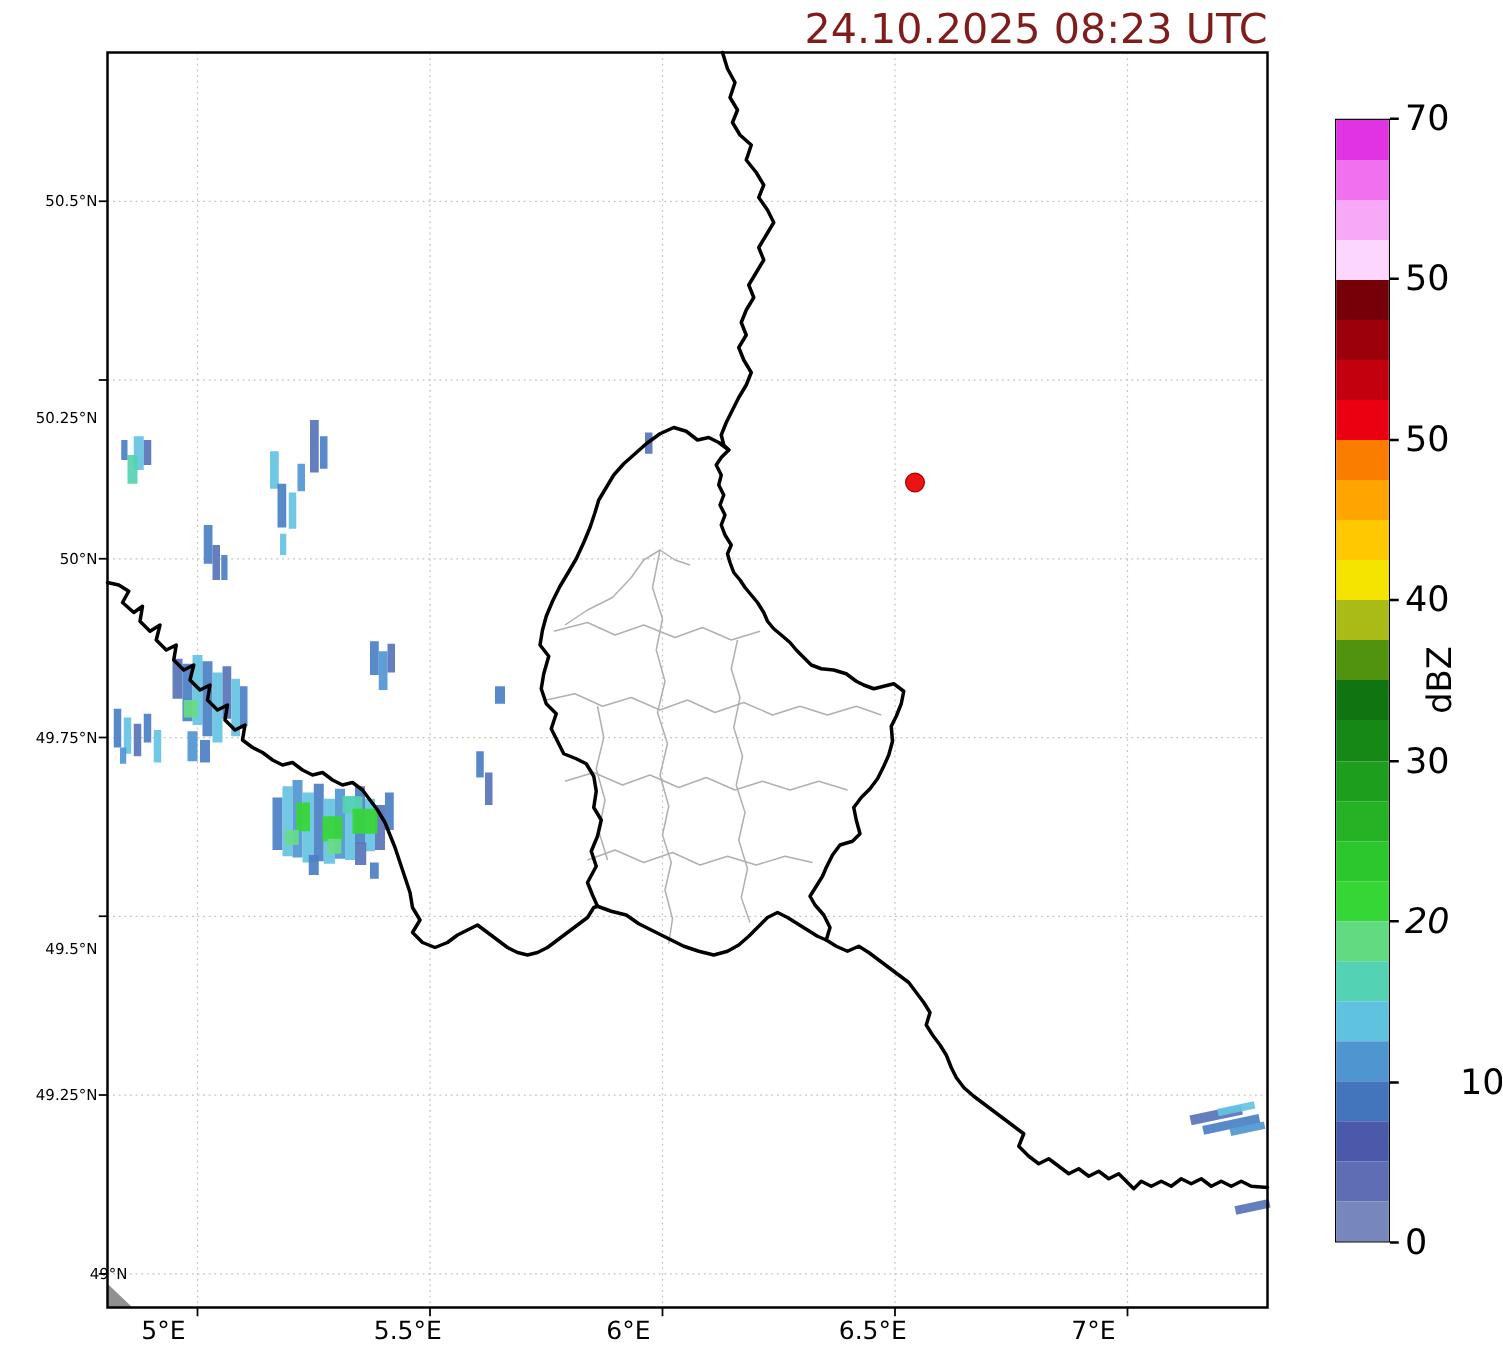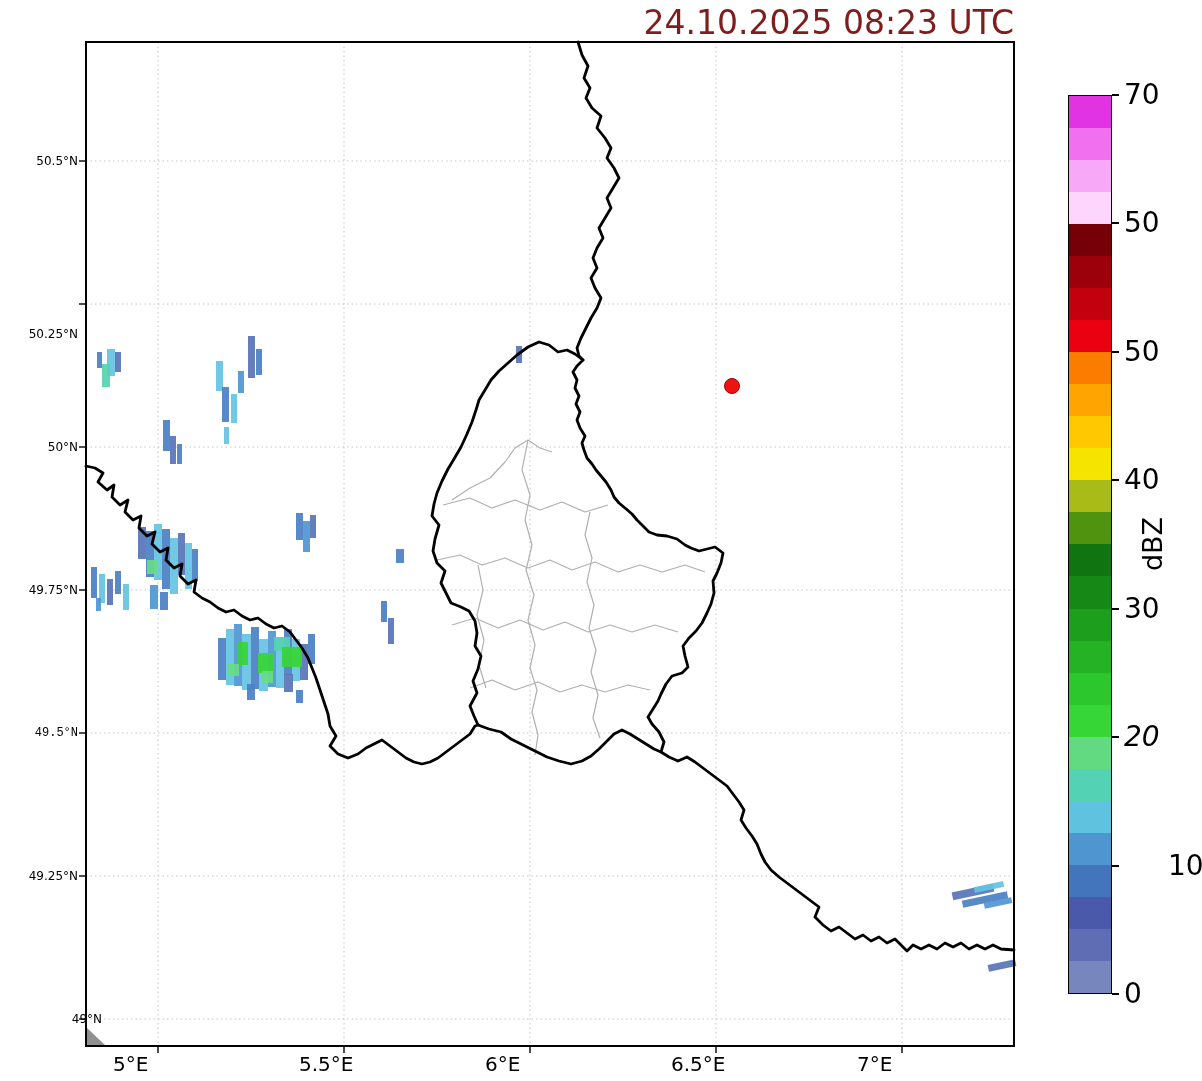--- a/index.html
+++ b/index.html
@@ -158,21 +158,21 @@
         <line x1="79" y1="1019" x2="86" y2="1019" stroke="#000" stroke-width="1.4"></line>
       </g>
   </svg>
 
 
   <div id="ylabels">
       <div class="ytick-label" style="top: 149px;">50.5°N</div>
       <div class="ytick-label" style="top: 292px; margin-top: 30px;">50.25°N</div>
       <div class="ytick-label" style="top: 435px;">50°N</div>
       <div class="ytick-label" style="top: 578px;">49.75°N</div>
-      <div class="ytick-label" style="top: 721px; font-family: Liberation Mono, monospace;">49.5°N</div>
+      <div class="ytick-label" style="top: 747px;">49.5°N</div>
       <div class="ytick-label" style="top: 864px;">49.25°N</div>
       <div class="ytick-label" style="top: 1007px; padding-left: 24px;">49°N</div>
     </div>
   <div id="xlabels">
       <div class="xtick-label" style="left: 113px;">5°E</div>
       <div class="xtick-label" style="left: 299px;">5.5°E</div>
       <div class="xtick-label" style="left: 485px;">6°E</div>
       <div class="xtick-label" style="left: 671px;">6.5°E</div>
       <div class="xtick-label" style="left: 857px;">7°E</div>
     </div>

